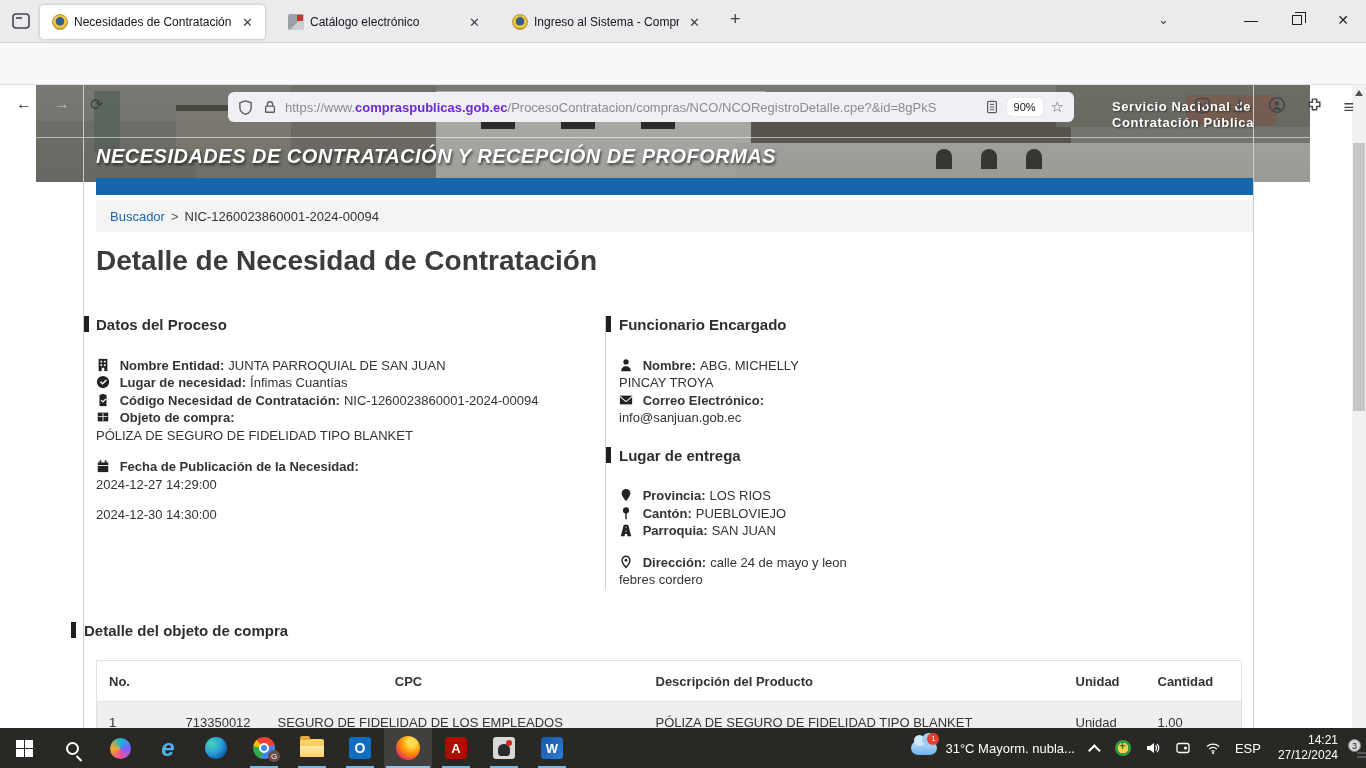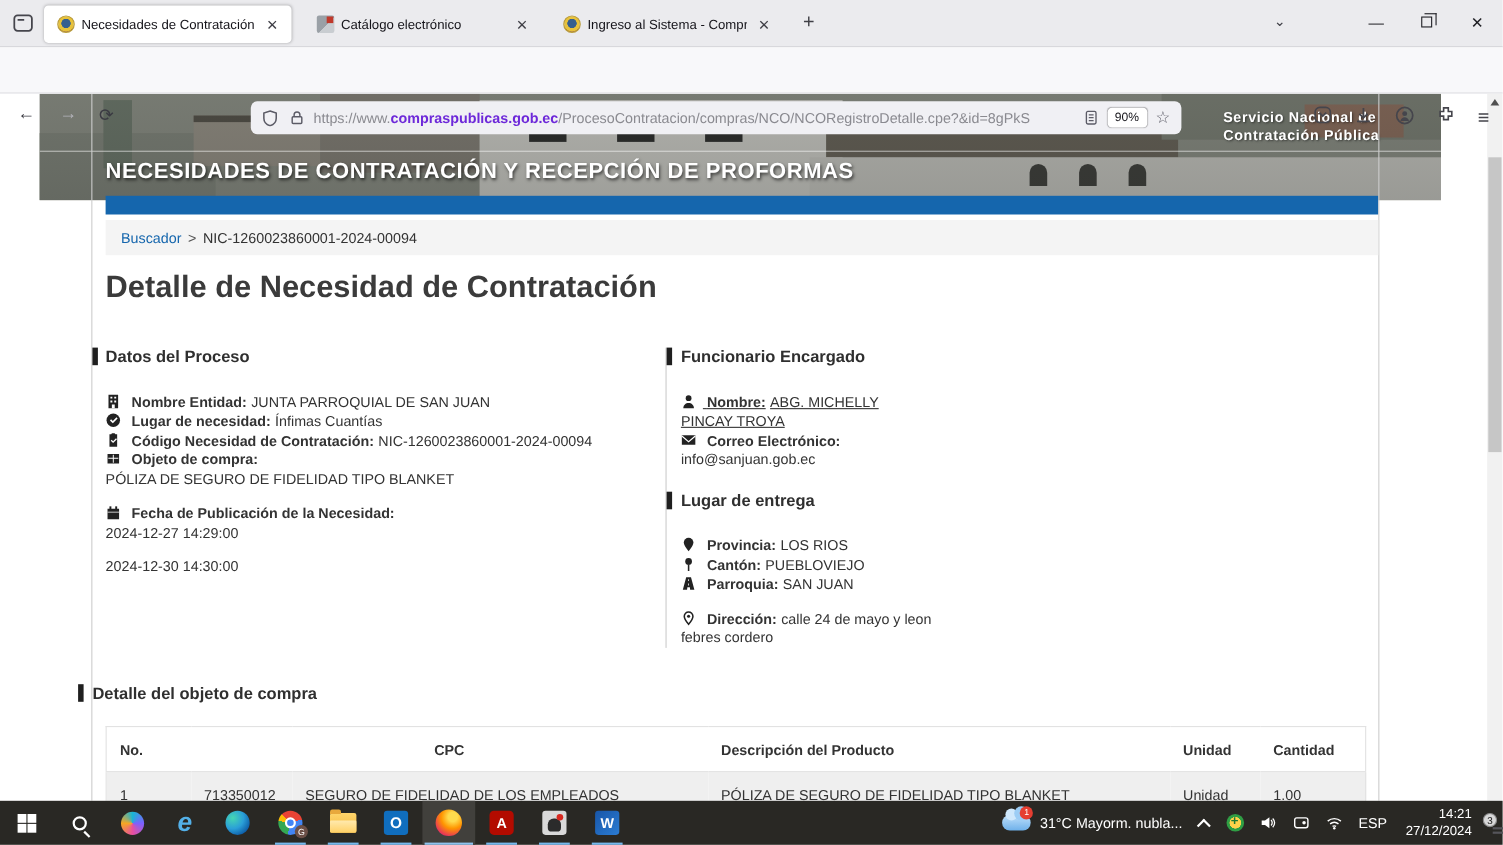--- a/index.html
+++ b/index.html
@@ -33,21 +33,21 @@
   .tool-ic { color:#5b5b66; margin-left:10px; display:flex; align-items:center; }
   #nav-right { position:absolute; right:12px; top:49px; display:flex; gap:20px; align-items:center; height:30px; color:#45454c; }
 
   
   #viewport { position:absolute; top:85px; left:0; width:1366px; height:643px; background:#fff; overflow:hidden; z-index:10; }
 
   #banner { position:absolute; left:36px; top:0; width:1274px; height:97px; background:#8f9289; overflow:hidden; }
   #banner i { position:absolute; display:block; }
   .b-ovl { left:0; top:0; width:100%; height:100%; background:linear-gradient(rgba(32,37,32,.22), rgba(30,34,30,.3)); }
   .b-line { left:0; top:52px; width:100%; height:1px; background:rgba(255,255,255,.55); }
-  .banner-title { position:absolute; left:60px; top:60px; color:#fff; font-size:20px; font-weight:bold; letter-spacing:.5px; text-shadow:1px 2px 3px rgba(0,0,0,.65); white-space:nowrap; z-index:3;}
+  .banner-title { position:absolute; left:60px; top:60px; color:#fff; font-size:20px; font-weight:bold; letter-spacing:.5px; text-shadow:1px 2px 3px rgba(0,0,0,.65); white-space:nowrap; z-index:3;font-style:italic;}
   .agency { position:absolute; right:56px; top:14px; color:#fff; font-size:13px; font-weight:bold; line-height:16px; letter-spacing:.6px; text-shadow:1px 1px 2px rgba(0,0,0,.5); z-index:3;}
 
   .bluebar { position:absolute; left:96px; top:93px; width:1157px; height:17px; background:#1566ad; z-index:4; }
   .cborder { position:absolute; top:0; width:1px; height:643px; background:#ccc; z-index:5; }
 
   #crumb { position:absolute; left:96px; top:115px; width:1157px; height:32px; background:#f4f4f4; display:flex; align-items:center; padding-left:14px; font-size:13px; color:#333; z-index:6;}
   #crumb a { color:#1566ad; text-decoration:none; }
   #crumb .sep { margin:0 6px; color:#555; }
 
   .page-title { position:absolute; left:96px; top:160px; font-size:28px; color:#3b3b3b; z-index:6; }
@@ -295,21 +295,21 @@
         </svg>
       <b>Fecha de Publicación de la Necesidad:</b>
     </div>
     <div class="row plain">2024-12-27 14:29:00</div>
     <div class="gap13"></div>
     <div class="row plain">2024-12-30 14:30:00</div>
   </div>
 
   <div class="col" id="col-right">
     <div class="sec-head"><span class="bar"></span><span>Funcionario Encargado</span></div>
-    <div class="row" style="width:230px;text-decoration:underline;">
+    <div class="row" style="width:230px;">
       <svg width="14" height="14" viewBox="0 0 16 16">
           <circle cx="8" cy="4.5" r="3" fill="#222"></circle>
           <path d="M2.5 15c0-3.5 2.5-5.5 5.5-5.5s5.5 2 5.5 5.5z" fill="#222"></path>
         </svg>
       <b>Nombre:</b><span class="val">ABG. MICHELLY PINCAY TROYA</span>
     </div>
     <div class="row">
       <svg width="14" height="14" viewBox="0 0 16 16">
           <path d="M1 3h14v10H1z" fill="#222"></path>
           <path d="M1.4 3.4L8 9l6.6-5.6.8.9L8 10.6.6 4.3z" fill="#fff"></path>

